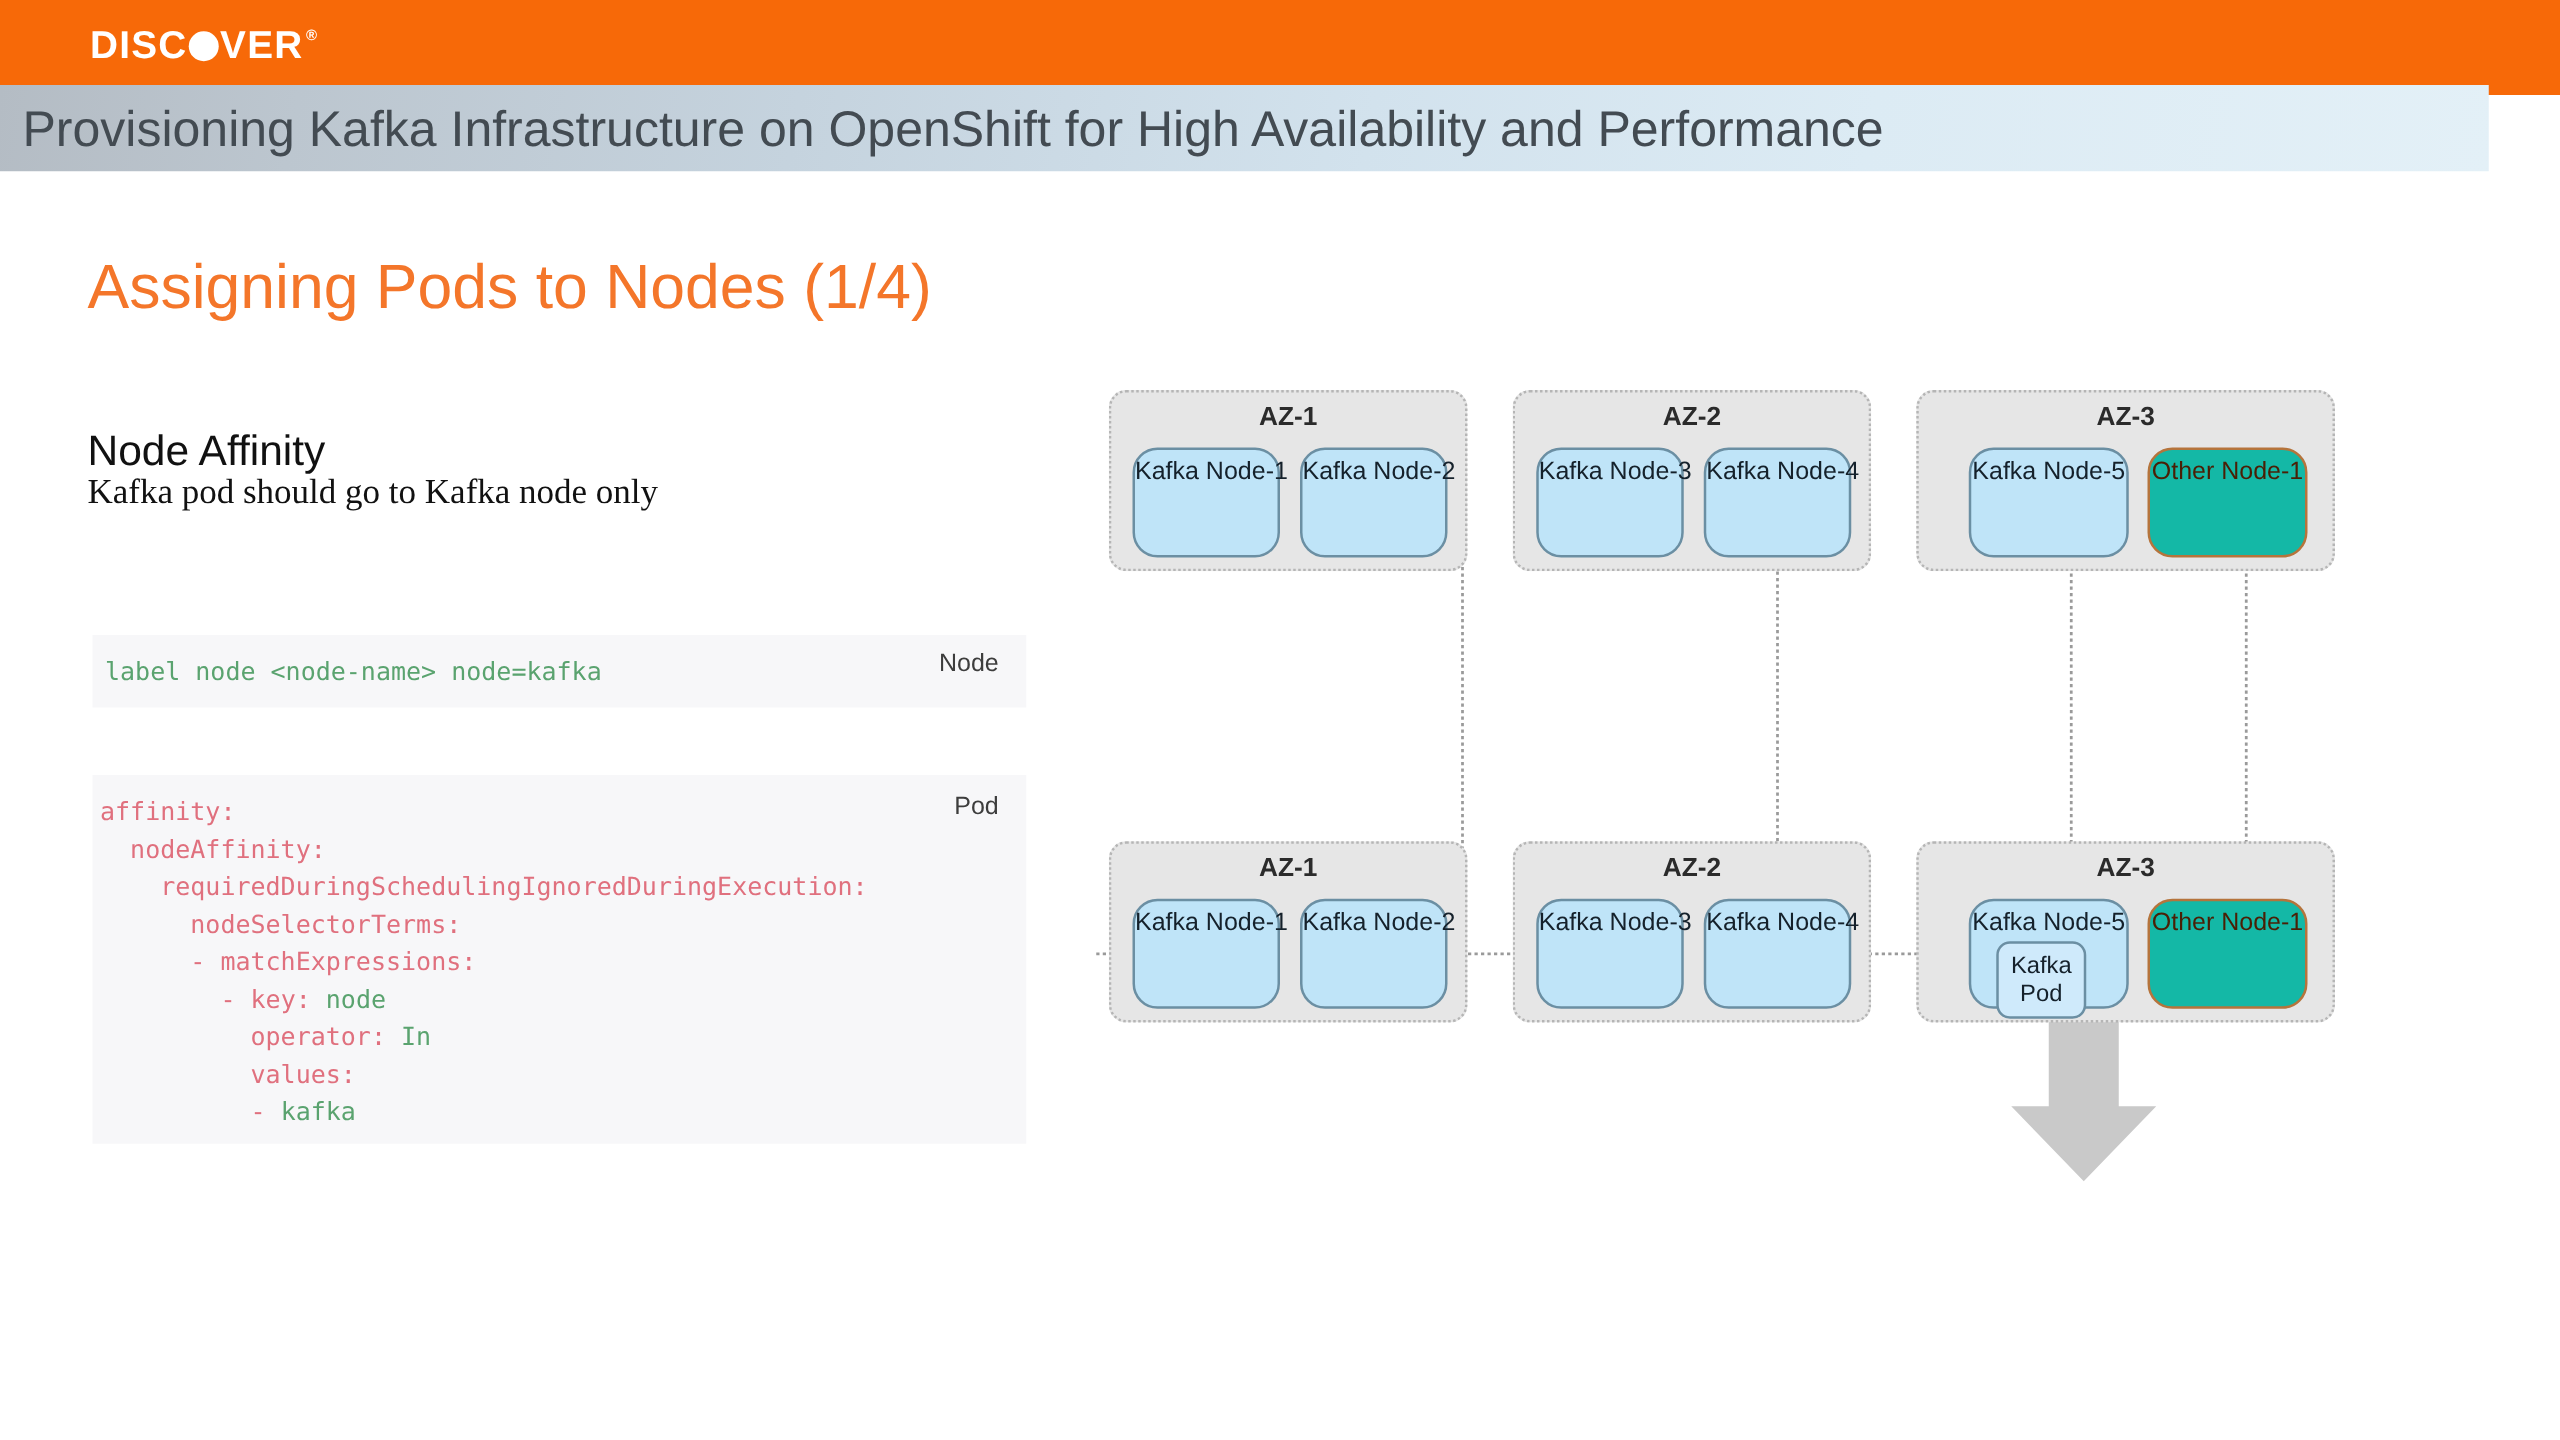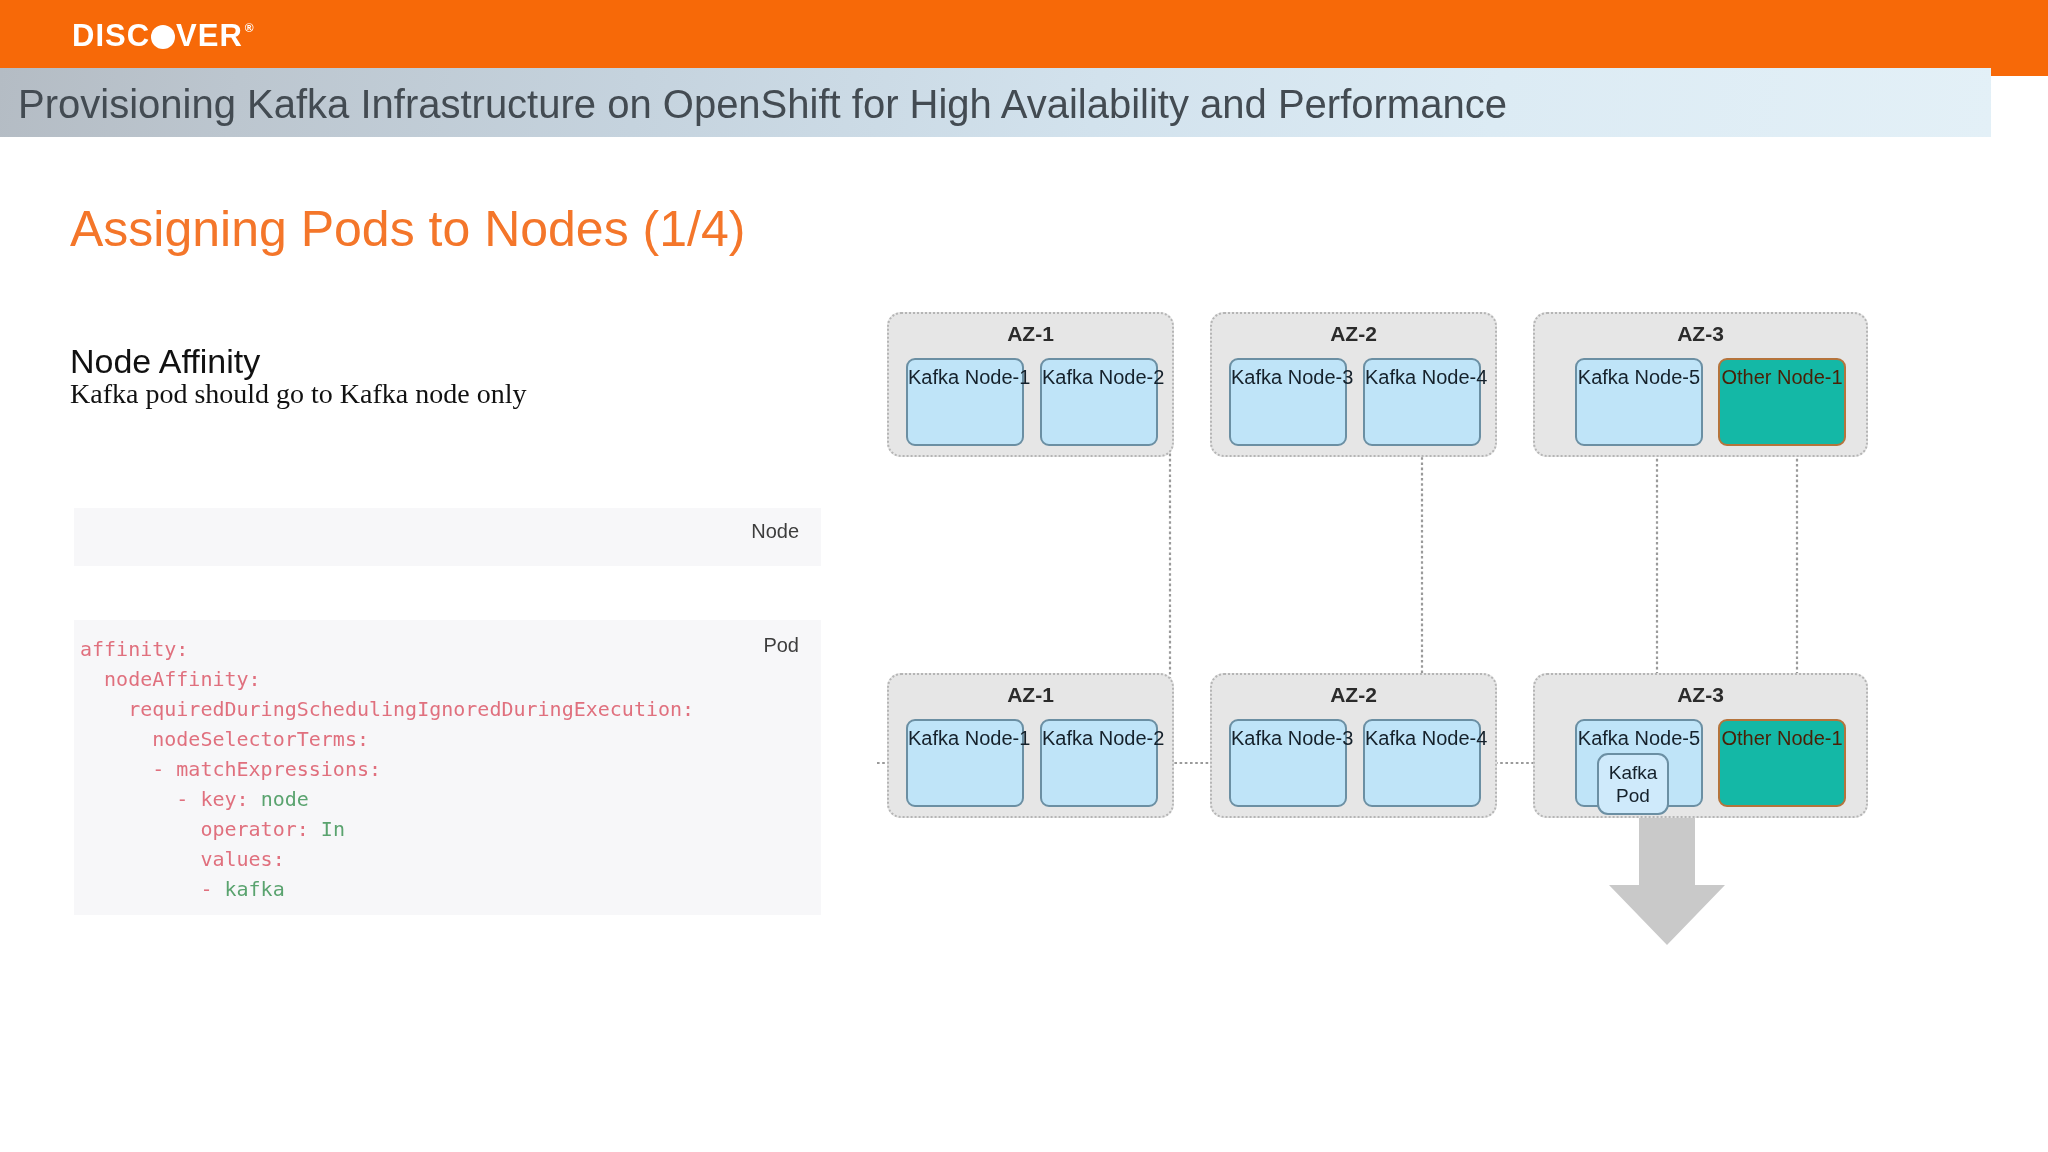--- a/index.html
+++ b/index.html
@@ -99,21 +99,21 @@
     box-sizing:border-box;
   }
   .az-label{
     position:absolute;left:0;right:0;top:8px;
     text-align:center;font-size:21px;font-weight:bold;color:#2b2b2b;
   }
   .node-box{
     position:absolute;
     background:#bfe4f8;
     border:2px solid #6b8fa3;
-    border-radius:9px;
+    border-radius:20px;
     box-sizing:border-box;
   }
   .node-box.other{
     background:#14b8a6;
     border:2px solid #b5743c;
   }
   .node-label{
     position:absolute;left:0;right:0;top:6px;
     text-align:center;font-size:20px;color:#15212b;white-space:nowrap;
   }
@@ -153,20 +153,21 @@
 
 <div class="titleband">
   <div class="slide-title">Provisioning Kafka Infrastructure on OpenShift for High Availability and Performance</div>
 </div>
 
 <div class="page-heading">Assigning Pods to Nodes (1/4)</div>
 <div class="subhead">Node Affinity</div>
 <div class="subtext">Kafka pod should go to Kafka node only</div>
 
 <div class="codeblock" id="code-node">
+  <div class="code-lines"><div><span class="tok-cmd">label node &lt;node-name&gt; node=kafka</span></div></div>
   <div class="code-tag">Node</div>
 </div>
 
 <div class="codeblock" id="code-pod">
   <div class="code-lines"><div><span class="tok-key">affinity</span><span class="tok-punct">:</span></div><div><span class="tok-key">  nodeAffinity</span><span class="tok-punct">:</span></div><div><span class="tok-key">    requiredDuringSchedulingIgnoredDuringExecution</span><span class="tok-punct">:</span></div><div><span class="tok-key">      nodeSelectorTerms</span><span class="tok-punct">:</span></div><div><span class="tok-dash">      - </span><span class="tok-key">matchExpressions</span><span class="tok-punct">:</span></div><div><span class="tok-dash">        - </span><span class="tok-key">key</span><span class="tok-punct">: </span><span class="tok-val">node</span></div><div><span class="tok-key">          operator</span><span class="tok-punct">: </span><span class="tok-val">In</span></div><div><span class="tok-key">          values</span><span class="tok-punct">:</span></div><div><span class="tok-dash">          - </span><span class="tok-val">kafka</span></div></div>
   <div class="code-tag">Pod</div>
 </div>
 
 <div id="diagram">
 

